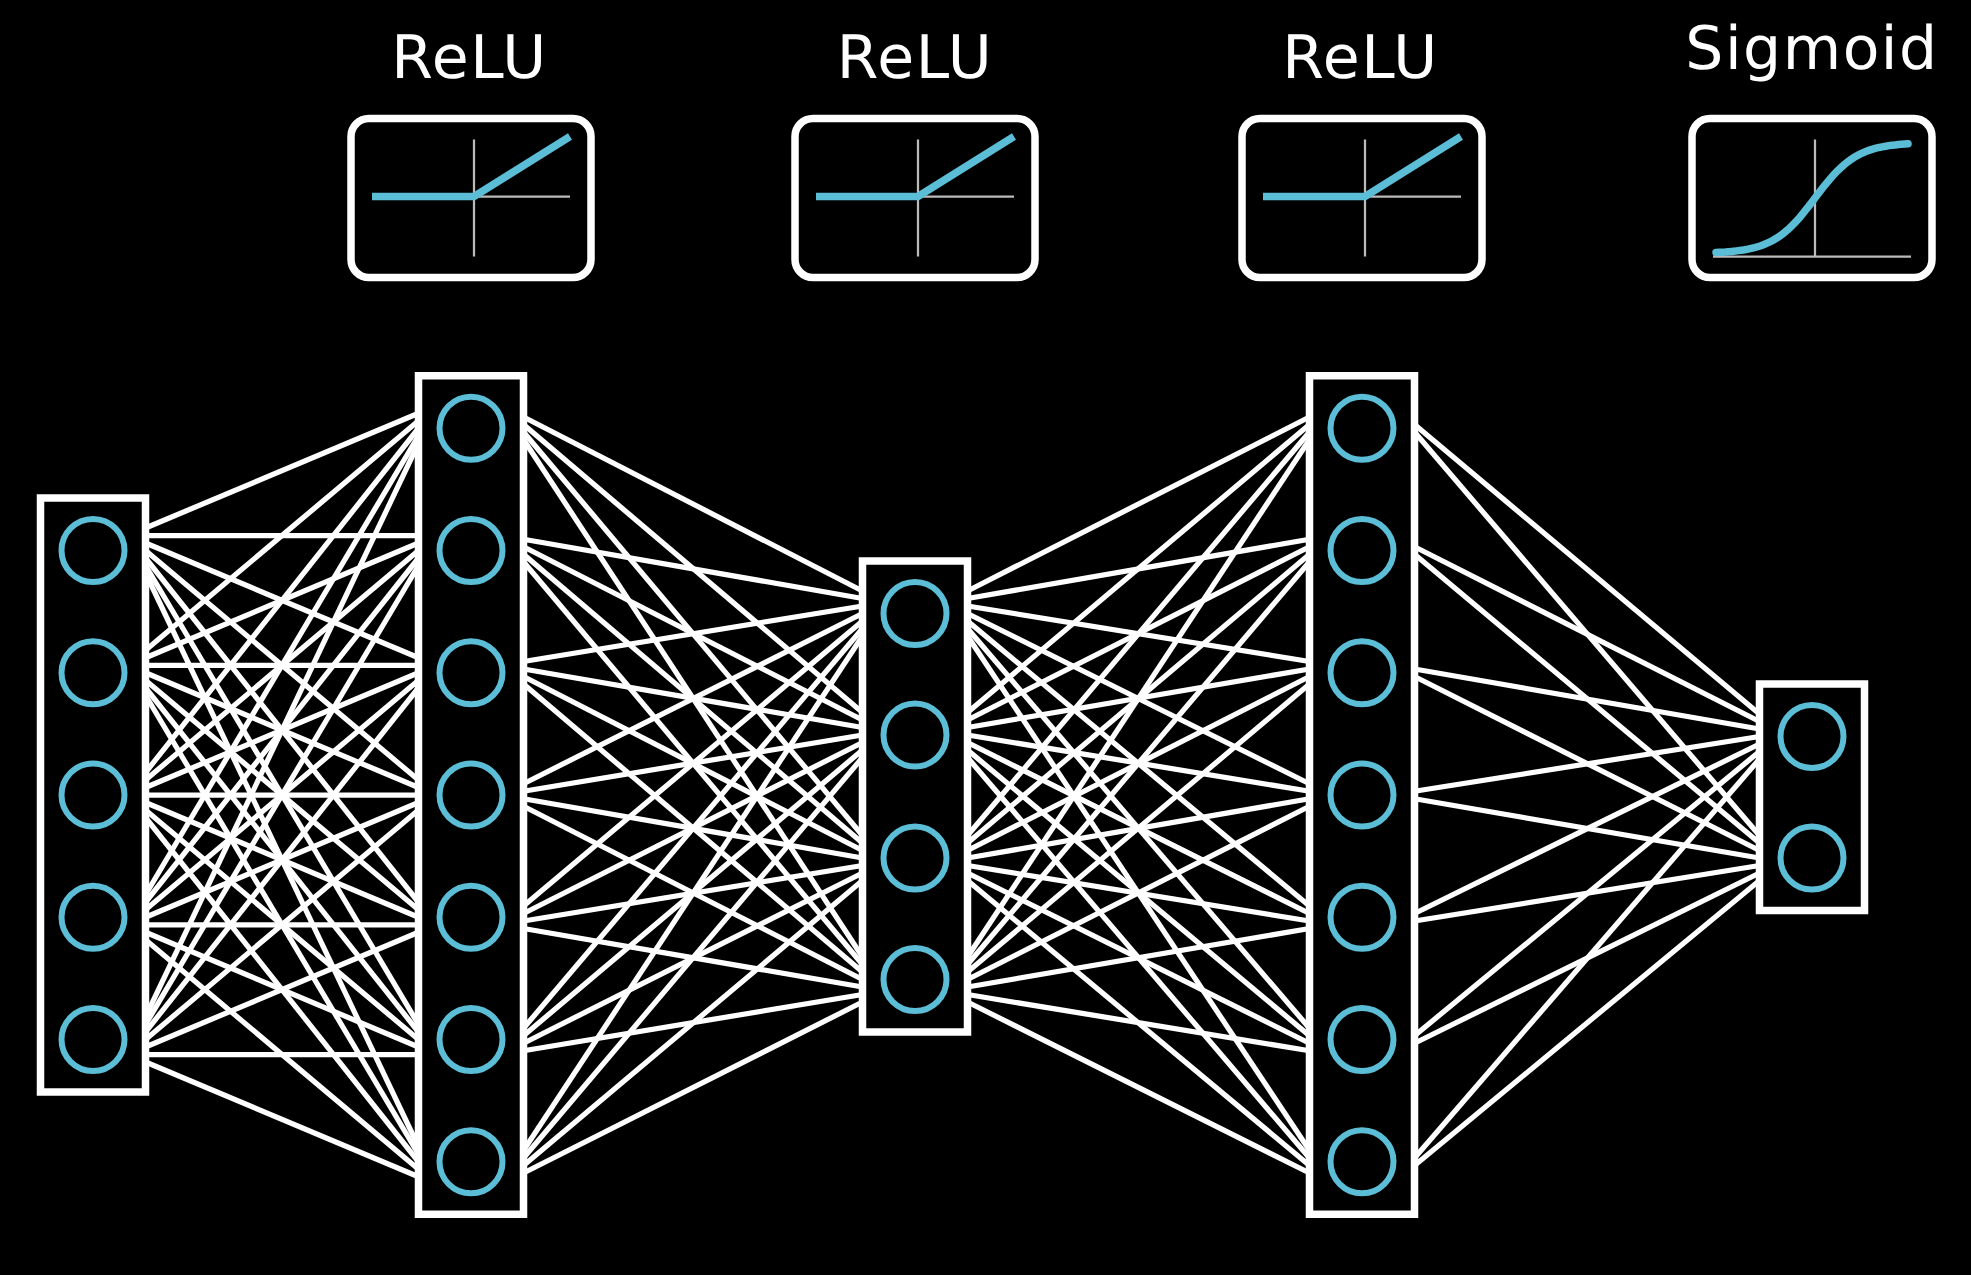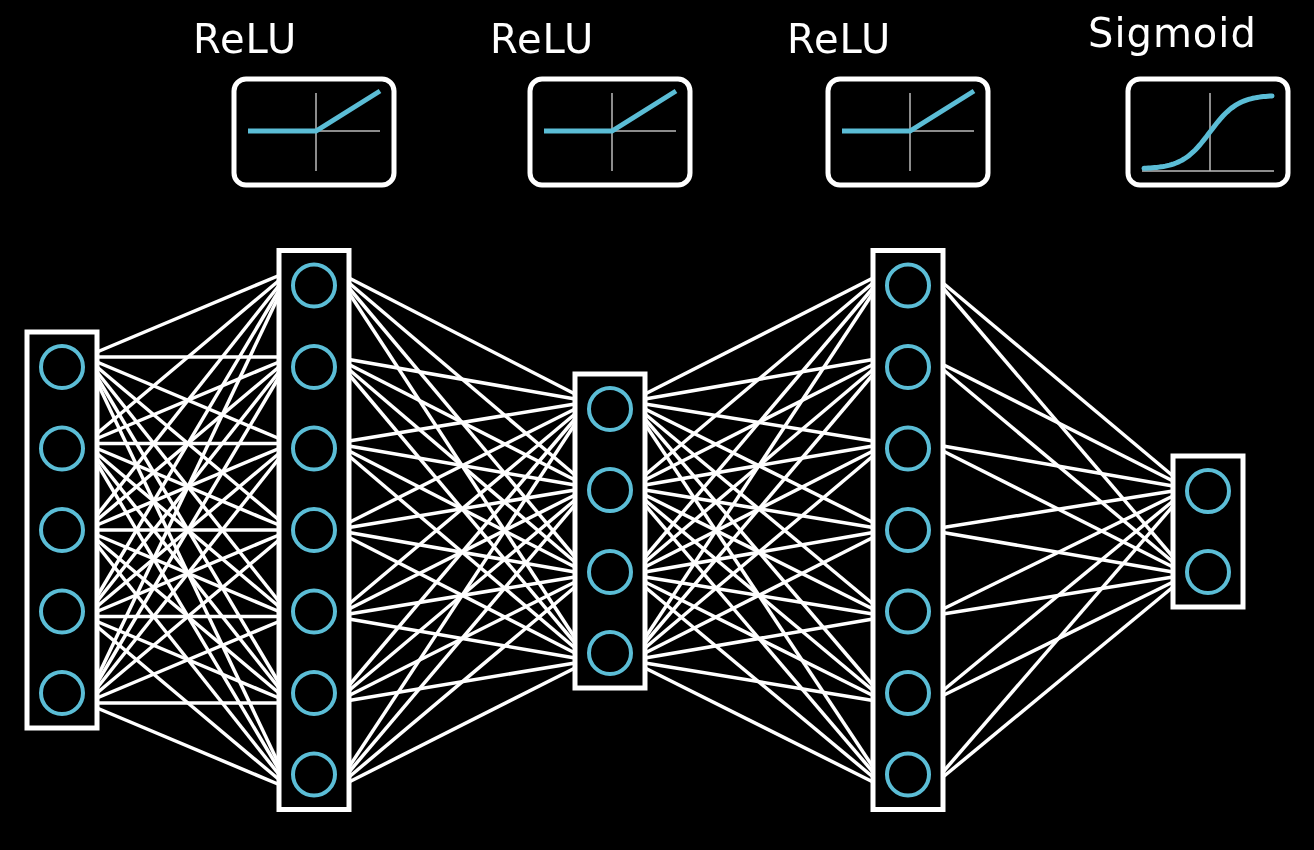--- a/index.html
+++ b/index.html
@@ -1,18 +1,18 @@
 <!DOCTYPE html>
 <html><head>
 <meta charset="utf-8">
 <style>
   html,body{margin:0;padding:0;background:#000;}
   body{width:1314px;height:850px;overflow:hidden;position:relative;font-family:"DejaVu Sans","Liberation Sans",sans-serif;}
   #canvas{position:absolute;left:0;top:0;}
-  .act-label{position:absolute;color:#fff;font-size:40px;text-align:left;width:240px;letter-spacing:1px;}
+  .act-label{position:absolute;color:#fff;font-size:40px;text-align:center;width:240px;letter-spacing:1px;}
 </style>
 </head>
 <body>
 
 <div class="act-label" style="left:193px;top:16px;">ReLU</div>
 <div class="act-label" style="left:490px;top:16px;">ReLU</div>
 <div class="act-label" style="left:787px;top:16px;">ReLU</div>
 <div class="act-label" style="left:1088px;top:10px;">Sigmoid</div>
 
 <svg id="canvas" width="1314" height="850" xmlns="http://www.w3.org/2000/svg">

